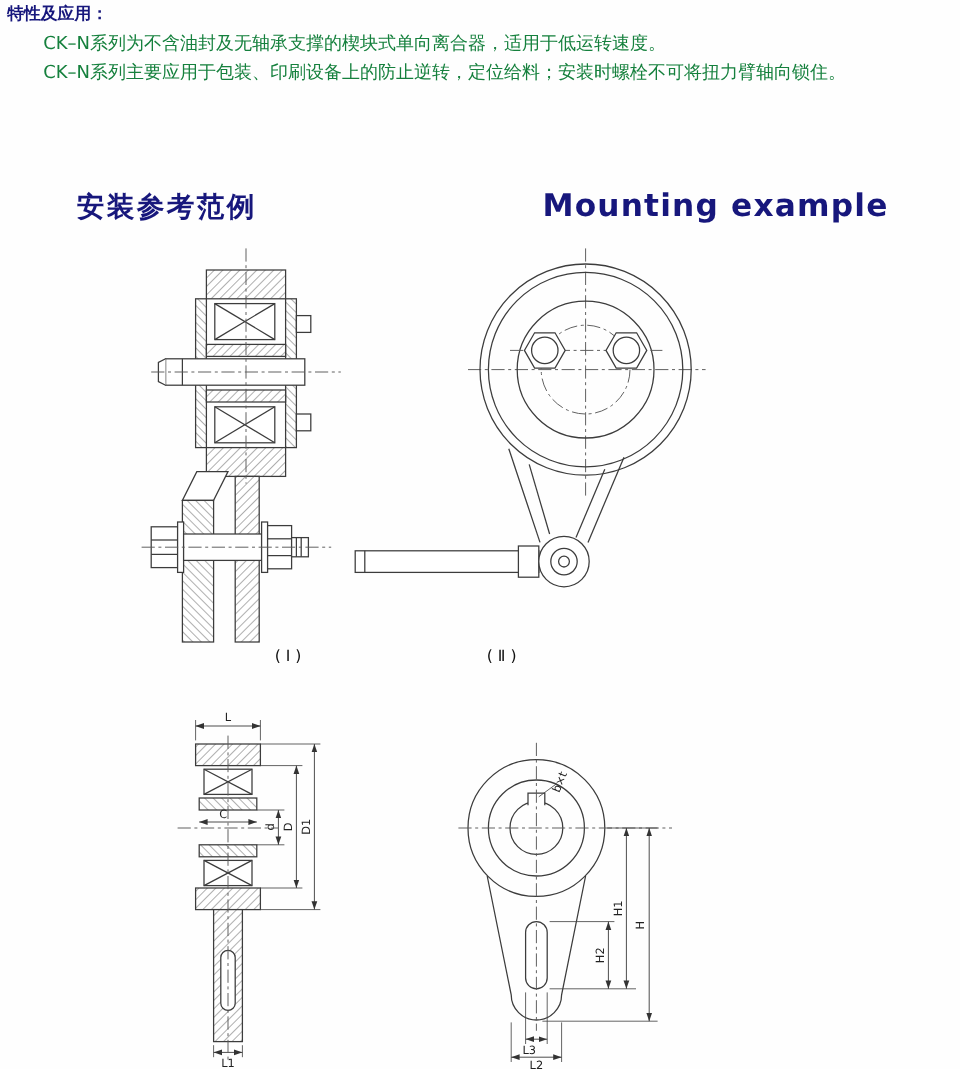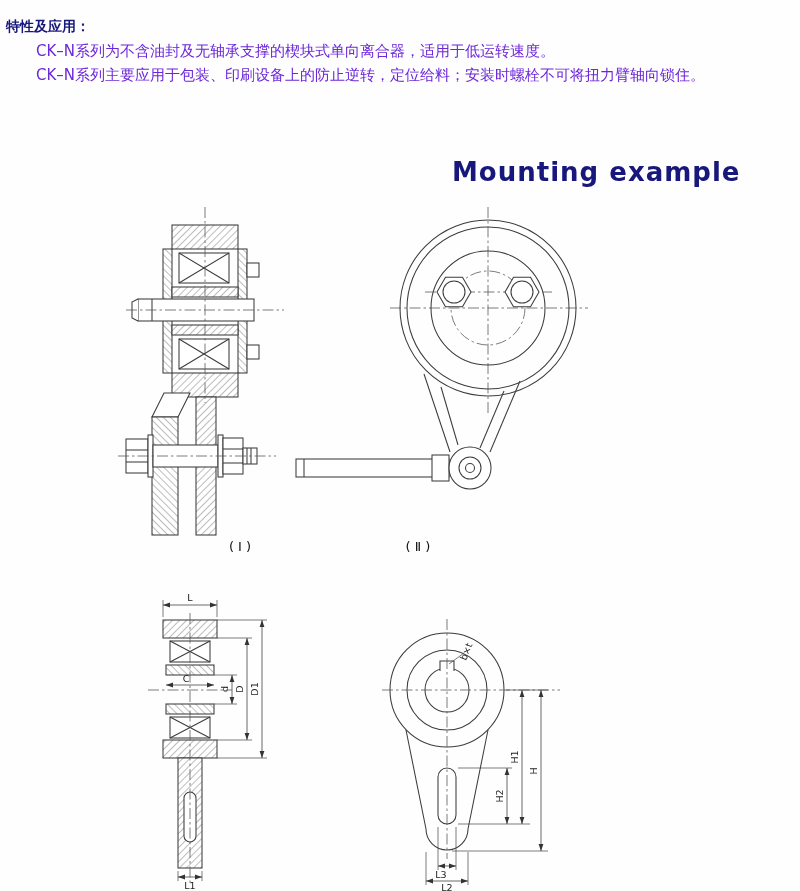--- a/index.html
+++ b/index.html
@@ -4,29 +4,29 @@
 <style>
   * { margin:0; padding:0; box-sizing:border-box; }
   html,body { background:#ffffff; }
   body {
     width:800px; height:891px;
     font-family:"DejaVu Sans","Liberation Sans",sans-serif;
     color:var(--text-color,#111);
   }
   .page { position:relative; width:800px; height:891px; background:#fefefe; overflow:hidden; }
 
-  .intro { padding:18px 8px 0 6px; }
+  .intro { padding:3px 8px 0 6px; }
   .intro h3 {
     font-size:14px; font-weight:bold;
     color:var(--heading-color,#17177c);
     margin-bottom:3px;
   }
   .intro p {
     font-size:15px; line-height:24px;
-    text-indent:2em; color:#6d28d9;
+    text-indent:2em; color:#15803d;
   }
 
   .heading-cn {
     position:absolute; left:64px; top:157px;
     font-size:23px; font-weight:bold; letter-spacing:2px;
     color:var(--heading-color,#17177c);
   }
   .heading-en {
     position:absolute; left:452px; top:157px;
     font-size:26px; font-weight:bold; letter-spacing:1px;
@@ -47,20 +47,21 @@
 <body>
 
 <div class="page">
 
   <section class="intro">
     <h3>特性及应用：</h3>
     <p>CK–N系列为不含油封及无轴承支撑的楔块式单向离合器，适用于低运转速度。</p>
     <p>CK–N系列主要应用于包装、印刷设备上的防止逆转，定位给料；安装时螺栓不可将扭力臂轴向锁住。</p>
   </section>
 
+  <h2 class="heading-cn">安装参考范例</h2>
   <h2 class="heading-en">Mounting example</h2>
 
   <svg class="figs" width="800" height="700" viewBox="0 0 800 700">
     <defs>
       <pattern id="h1" width="5" height="5" patternUnits="userSpaceOnUse" patternTransform="rotate(45)">
         <rect width="5" height="5" fill="#ffffff"></rect>
         <line x1="0" y1="0" x2="0" y2="5" stroke="#6b6b6b" stroke-width="0.9"></line>
       </pattern>
       <pattern id="h2" width="5" height="5" patternUnits="userSpaceOnUse" patternTransform="rotate(-45)">
         <rect width="5" height="5" fill="#ffffff"></rect>

